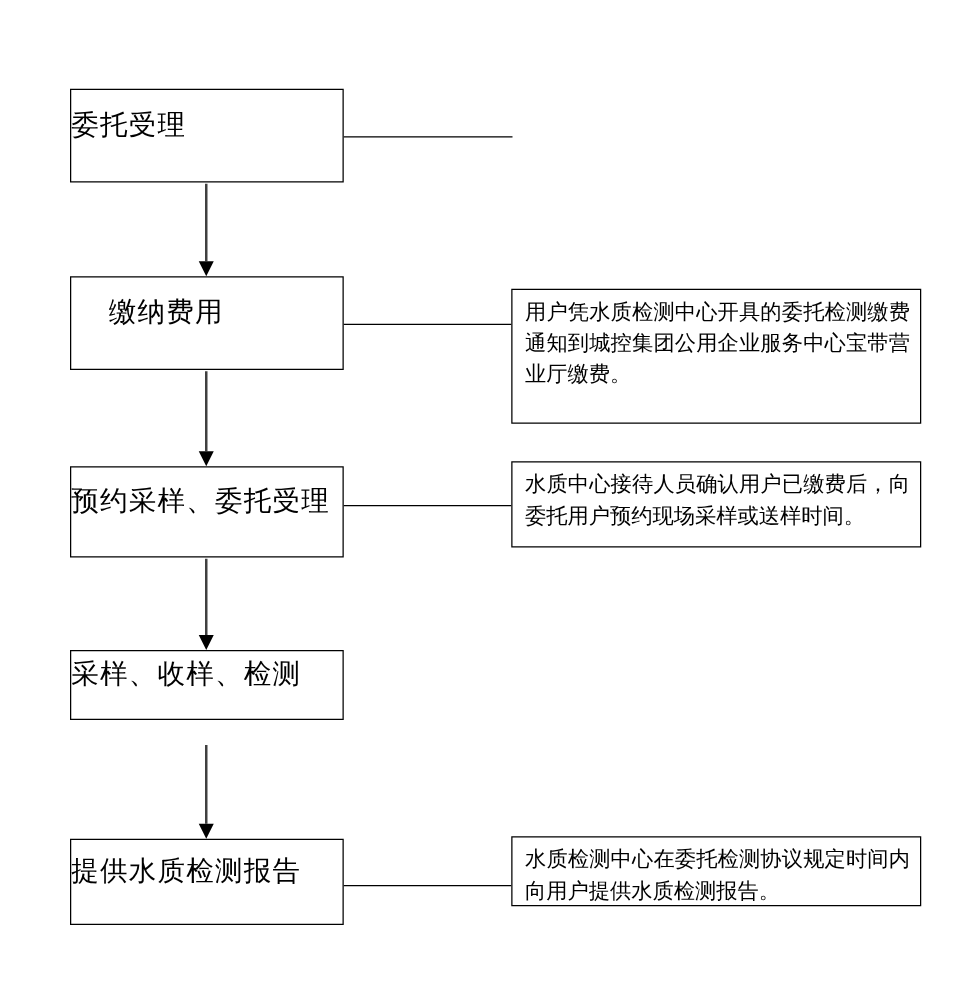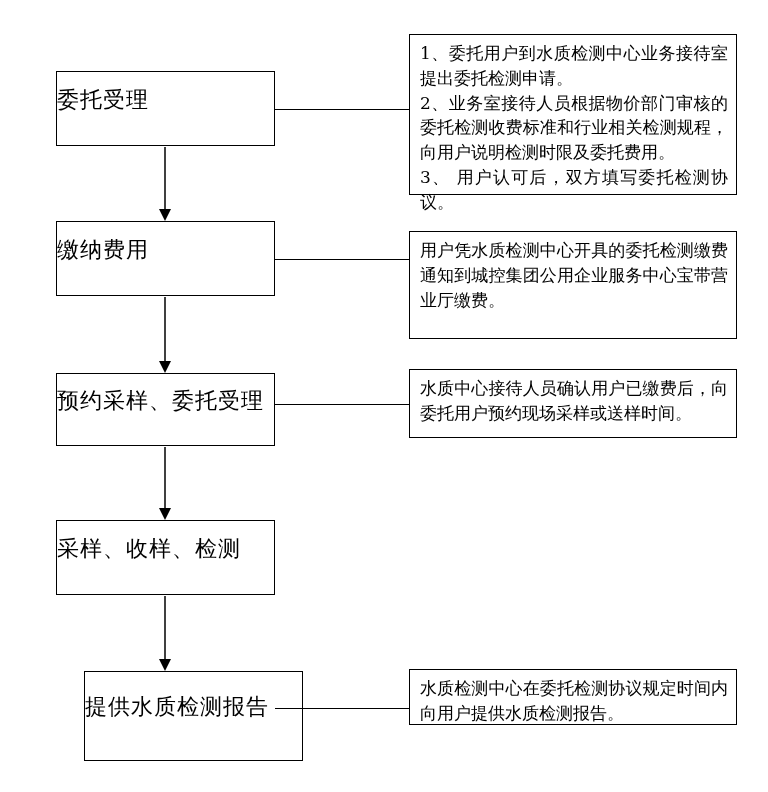--- a/index.html
+++ b/index.html
@@ -28,24 +28,24 @@
     align-items: center;
     justify-content: flex-start;
     padding-bottom: 18px;
   }
   .pbox .plabel {
     font-size: 22px;
     letter-spacing: 1px;
     white-space: nowrap;
   }
   .p1 { top: 71px;  height: 75px; }
-  .p2 { top: 221px; height: 75px; }
+  .p2 { top: 221px; height: 75px; padding-left: 30px; }
   .p3 { top: 373px; height: 73px; }
-  .p4 { top: 520px; height: 75px; }
-  .p5 { top: 671px; height: 90px; margin-left: 28px; }
+  .p4 { top: 520px; height: 56px; }
+  .p5 { top: 671px; height: 69px; }
 
   
   .nbox {
     position: absolute;
     left: 409px;
     width: 328px;
     box-sizing: border-box;
     border: 1px solid #000000;
     background: #ffffff;
     padding: 6px 8px 0 10px;
@@ -116,25 +116,20 @@
   <div class="pbox p3">
     <span class="plabel">预约采样、委托受理</span>
   </div>
   <div class="pbox p4">
     <span class="plabel">采样、收样、检测</span>
   </div>
   <div class="pbox p5">
     <span class="plabel">提供水质检测报告</span>
   </div>
 
-  <div class="nbox n1">
-    <span class="ntext">1、委托用户到水质检测中心业务接待室提出委托检测申请。
-2、业务室接待人员根据物价部门审核的委托检测收费标准和行业相关检测规程，向用户说明检测时限及委托费用。
-3、 用户认可后，双方填写委托检测协议。</span>
-  </div>
   <div class="nbox n2">
     <span class="ntext">用户凭水质检测中心开具的委托检测缴费通知到城控集团公用企业服务中心宝带营业厅缴费。</span>
   </div>
   <div class="nbox n3">
     <span class="ntext">水质中心接待人员确认用户已缴费后，向委托用户预约现场采样或送样时间。</span>
   </div>
   <div class="nbox n4">
     <span class="ntext">水质检测中心在委托检测协议规定时间内向用户提供水质检测报告。</span>
   </div>
 

